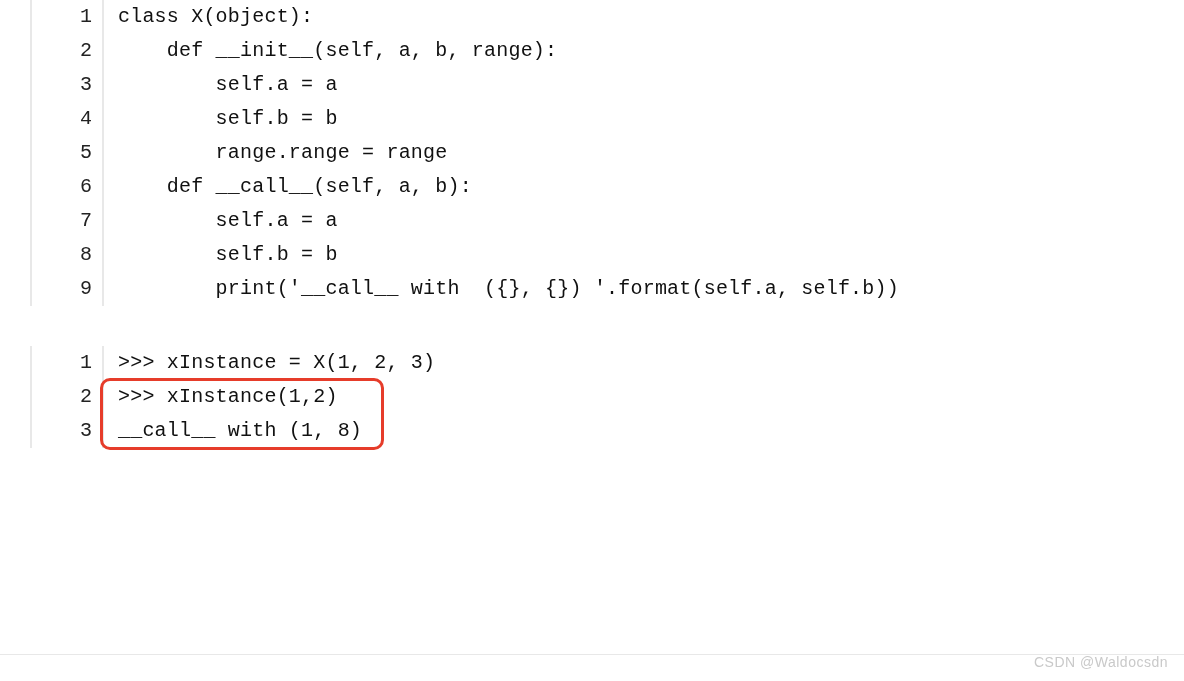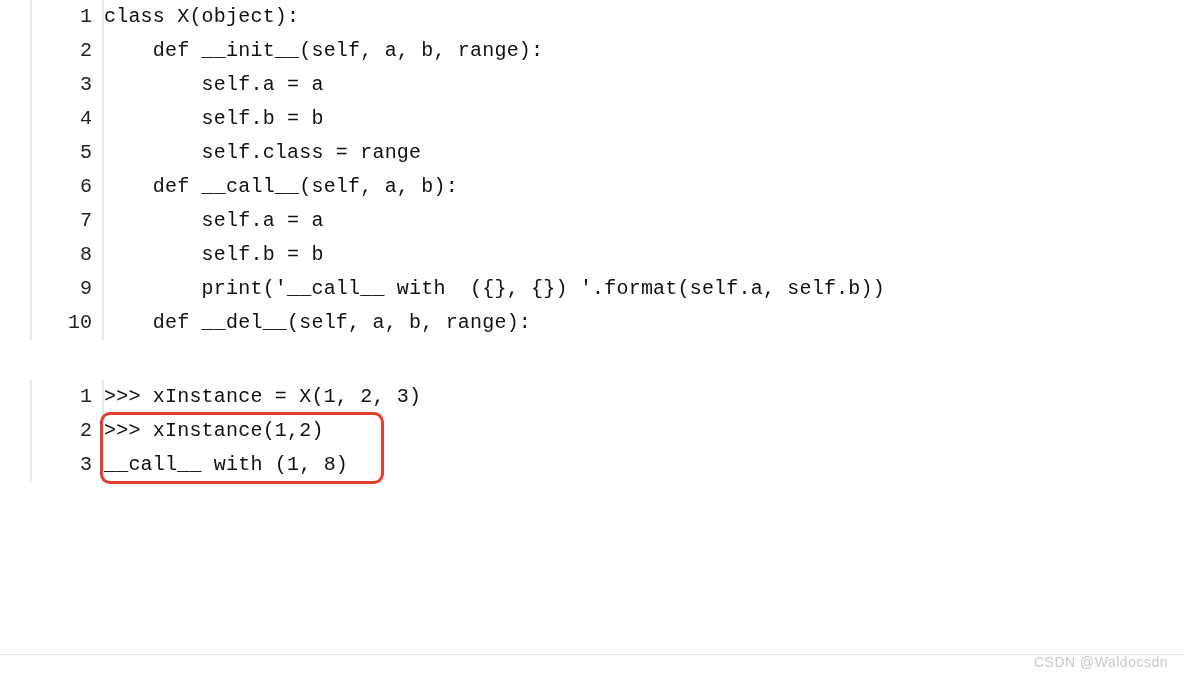--- a/index.html
+++ b/index.html
@@ -35,20 +35,21 @@
     width: 60px;
     text-align: right;
     padding-right: 10px;
     color: #222;
     user-select: none;
     border-right: 2px solid #e8e8e8;
     flex: 0 0 auto;
     font-weight: 400;
   }
   .code {
+    padding-left: 14px;
     white-space: pre;
     flex: 1 1 auto;
     letter-spacing: 0.2px;
   }
   
   .highlight-box {
     position: absolute;
     border: 3px solid #e63c2a;
     border-radius: 10px;
     pointer-events: none;
@@ -89,41 +90,37 @@
     <div class="line">
       <div class="gutter">3</div>
       <div class="code">        self.a = a</div>
     </div>
     <div class="line">
       <div class="gutter">4</div>
       <div class="code">        self.b = b</div>
     </div>
     <div class="line">
       <div class="gutter">5</div>
-      <div class="code">        self.class = range</div>
+      <div class="code">        range.range = range</div>
     </div>
     <div class="line">
       <div class="gutter">6</div>
       <div class="code">    def __call__(self, a, b):</div>
     </div>
     <div class="line">
       <div class="gutter">7</div>
       <div class="code">        self.a = a</div>
     </div>
     <div class="line">
       <div class="gutter">8</div>
       <div class="code">        self.b = b</div>
     </div>
     <div class="line">
       <div class="gutter">9</div>
       <div class="code">        print('__call__ with  ({}, {}) '.format(self.a, self.b))</div>
-    </div>
-    <div class="line">
-      <div class="gutter">10</div>
-      <div class="code">    def __del__(self, a, b, range):</div>
     </div>
   </div>
 
   <div class="code-block block-b" id="block-b">
     <div class="line" id="b-line-1">
       <div class="gutter">1</div>
       <div class="code">&gt;&gt;&gt; xInstance = X(1, 2, 3)</div>
     </div>
     <div class="line" id="b-line-2">
       <div class="gutter">2</div>

